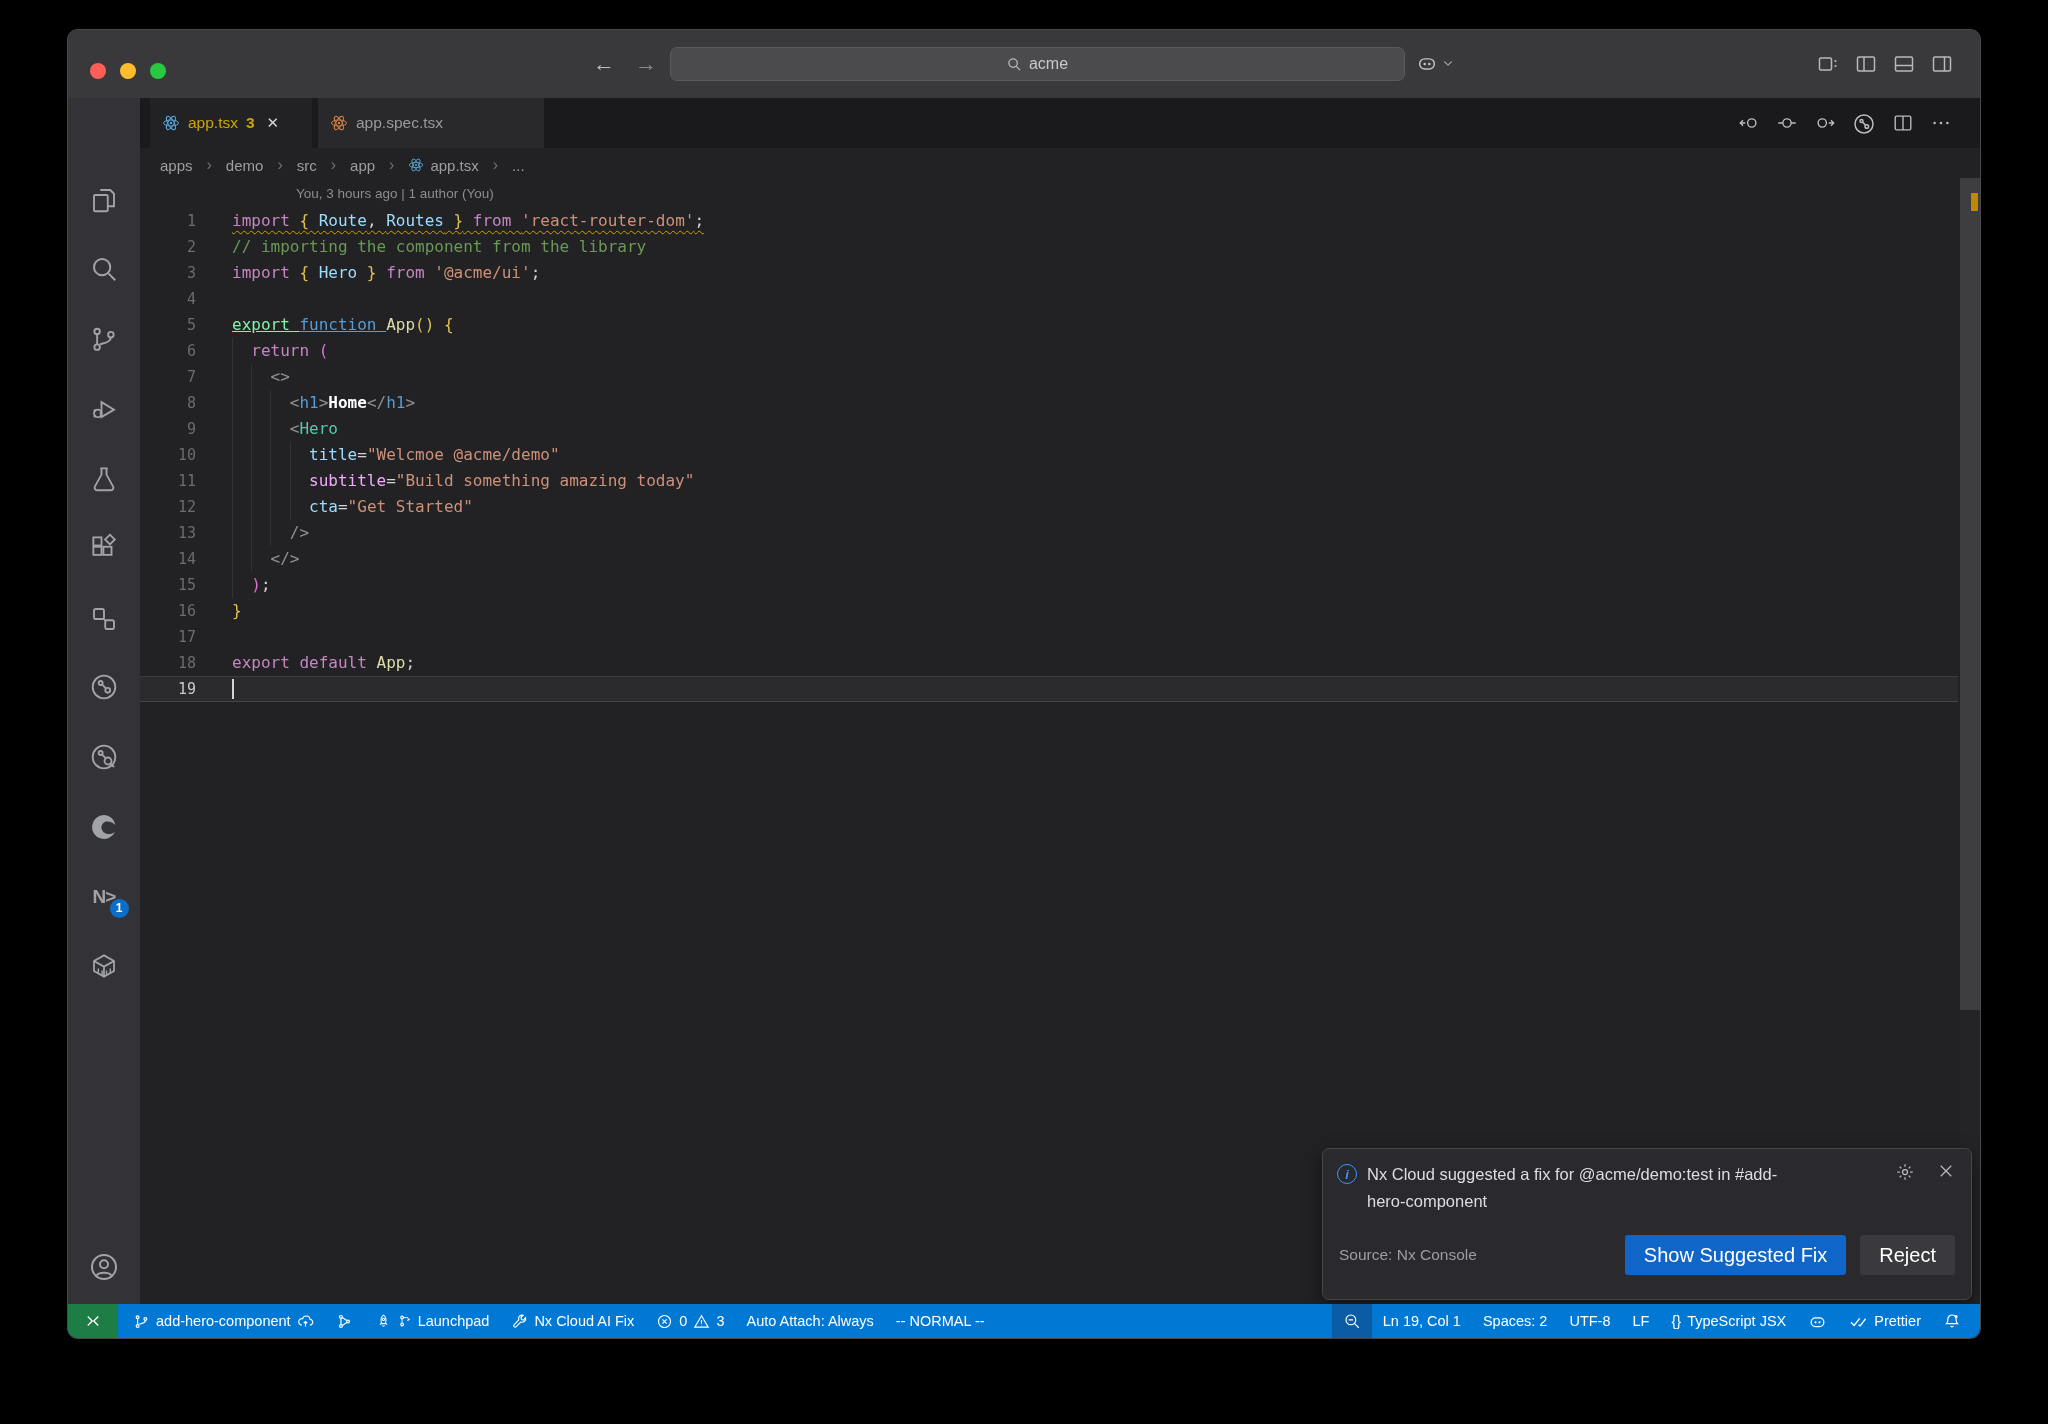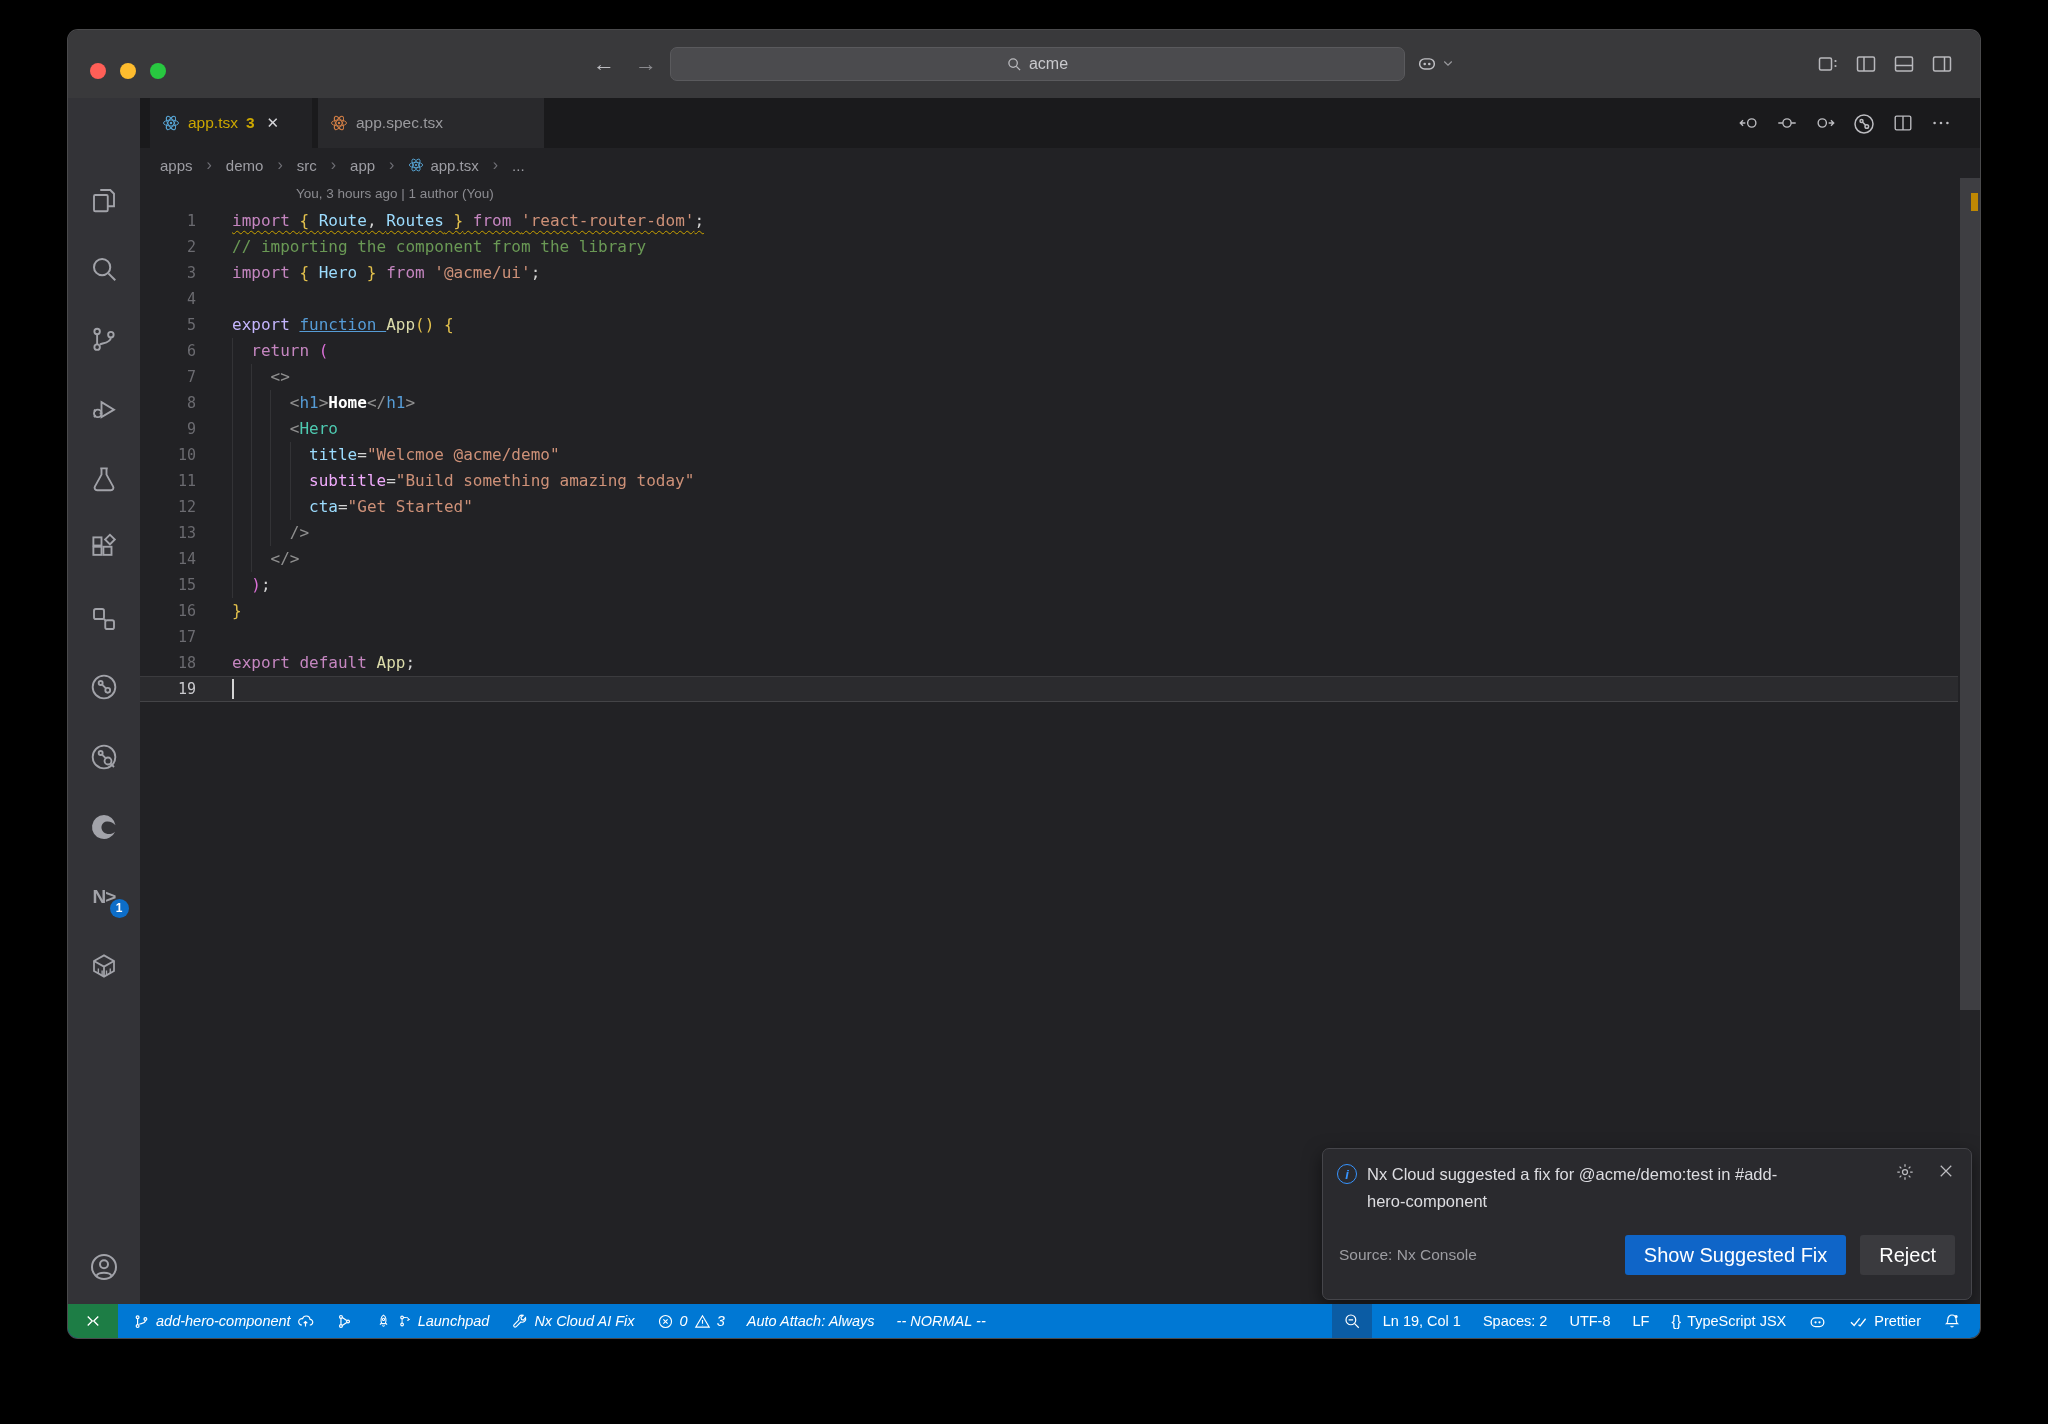--- a/index.html
+++ b/index.html
@@ -69,21 +69,21 @@
   .toast-bottom { position:absolute; left:16px; right:16px; bottom:24px; display:flex; align-items:center; }
   .toast-src { flex:1; color:#9d9da2; font-size:15.5px; }
   .btn { height:40px; display:flex; align-items:center; justify-content:center; font-size:20px; color:#fff; border-radius:3px; }
   .btn-primary { background:#0F65C8; padding:0 19px; margin-right:14px; }
   .btn-secondary { background:#3a3a3e; padding:0 19px; }
 
   
   .statusbar { position:absolute; left:0; bottom:0; width:100%; height:34px; background:#0078D4; color:#fff;
     font-size:14.5px; display:flex; align-items:stretch; }
   .sb-remote { width:50px; background:#1D7D45; display:flex; align-items:center; justify-content:center; flex:none; }
-  .sb-left { flex:1; display:flex; align-items:center; padding-left:4px;font-style:italic; }
+  .sb-left { flex:1; display:flex; align-items:center; padding-left:4px; }
   .sb-right { display:flex; align-items:center; padding-right:8px; }
   .sb-item { display:flex; align-items:center; gap:6px; padding:0 11px; height:34px; }
   .sb-item svg { flex:none; }
   .sb-dark { background:#0b5ca4; }
   svg { display:block; }
 </style>
 </head>
 <body>
 
 <div class="window">
@@ -348,21 +348,21 @@
       <div class="code-row">
         <span class="ln">3</span>
         <span class="code-text"><span style="color: rgb(197, 134, 192);">import </span><span style="color: rgb(226, 192, 76);">{ </span><span style="color: rgb(156, 220, 254);">Hero</span><span style="color: rgb(226, 192, 76);"> }</span><span style="color: rgb(197, 134, 192);"> from </span><span style="color: rgb(206, 145, 120);">'@acme/ui'</span><span style="color: rgb(212, 212, 212);">;</span></span>
       </div>
       <div class="code-row">
         <span class="ln">4</span>
         <span class="code-text"></span>
       </div>
       <div class="code-row">
         <span class="ln">5</span>
-        <span class="code-text"><span style="color: #c4b5fd;">export </span><span style="color: rgb(86, 156, 214); text-decoration: underline;">function </span><span style="color: rgb(220, 220, 170);">App</span><span style="color: rgb(226, 192, 76);">()</span><span style="color: rgb(212, 212, 212);"> </span><span style="color: rgb(226, 192, 76);">{</span></span>
+        <span class="code-text"><span style="color: #86efac; text-decoration: underline;">export </span><span style="color: rgb(86, 156, 214); text-decoration: underline;">function </span><span style="color: rgb(220, 220, 170);">App</span><span style="color: rgb(226, 192, 76);">()</span><span style="color: rgb(212, 212, 212);"> </span><span style="color: rgb(226, 192, 76);">{</span></span>
       </div>
       <div class="code-row">
         <span class="ln">6</span>
         <span class="code-text"><span style="color: rgb(197, 134, 192);">  return </span><span style="color: rgb(218, 112, 214);">(</span></span>
       </div>
       <div class="code-row">
         <span class="ln">7</span>
         <span class="code-text"><span style="color: rgb(143, 143, 143);">    &lt;&gt;</span></span>
       </div>
       <div class="code-row">

